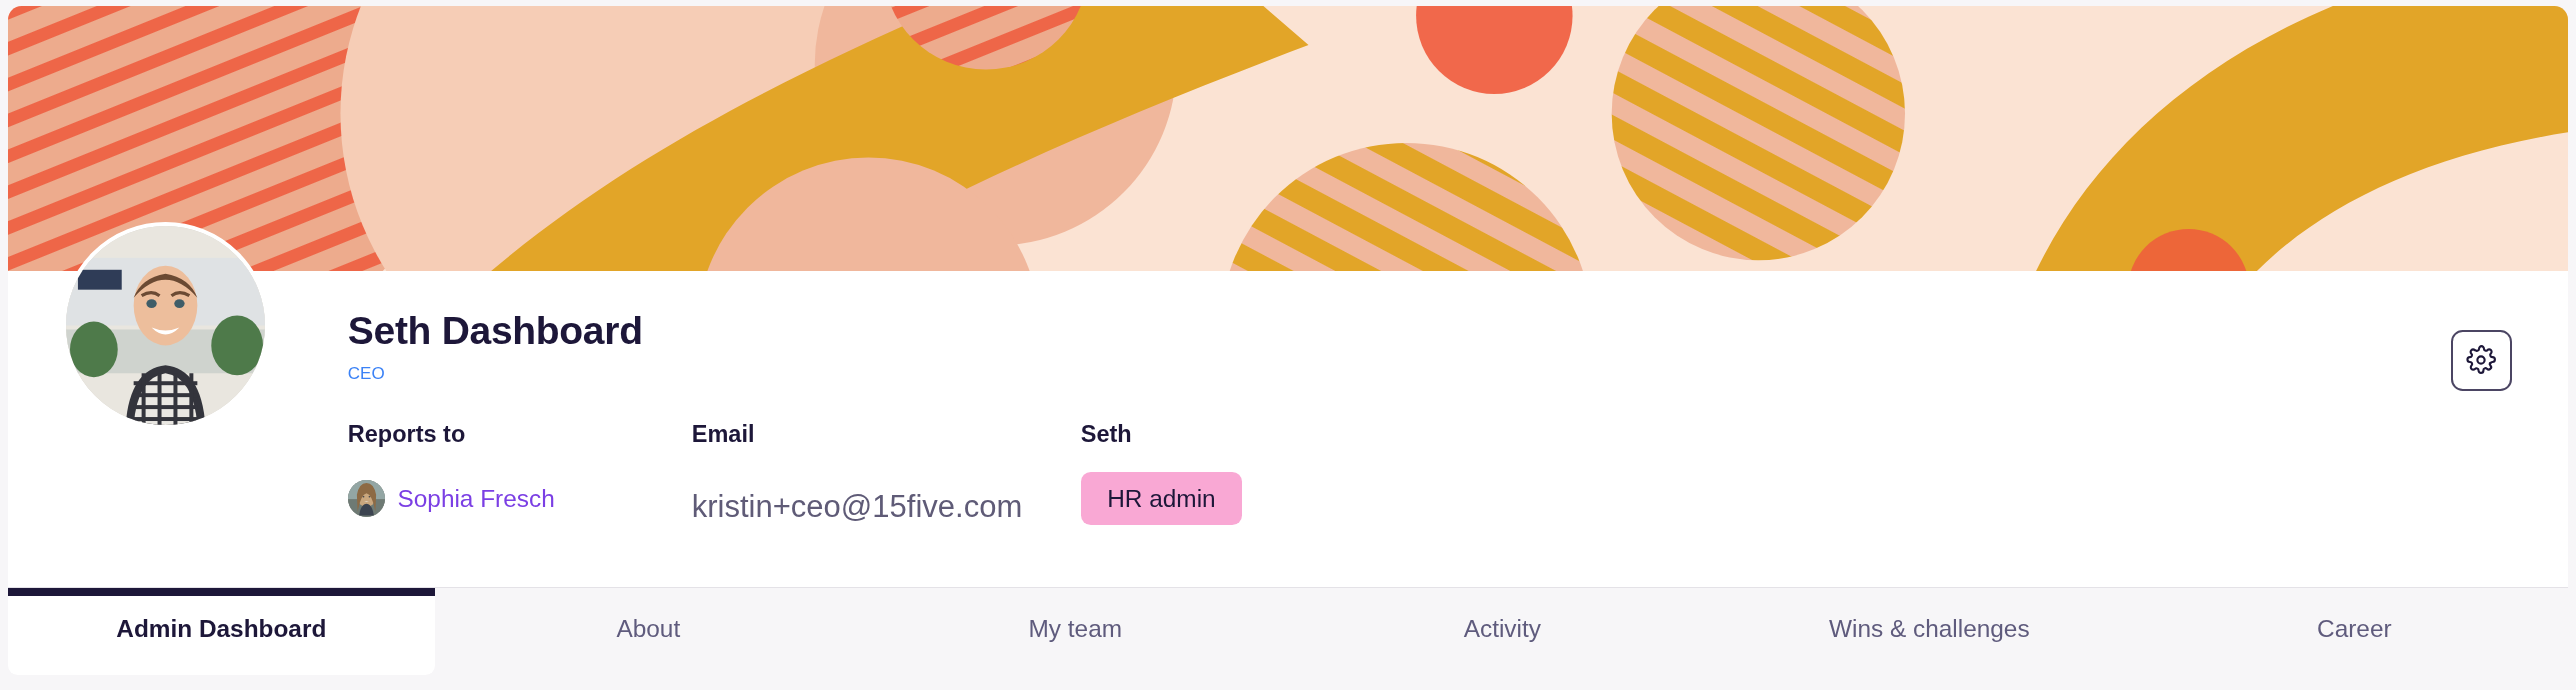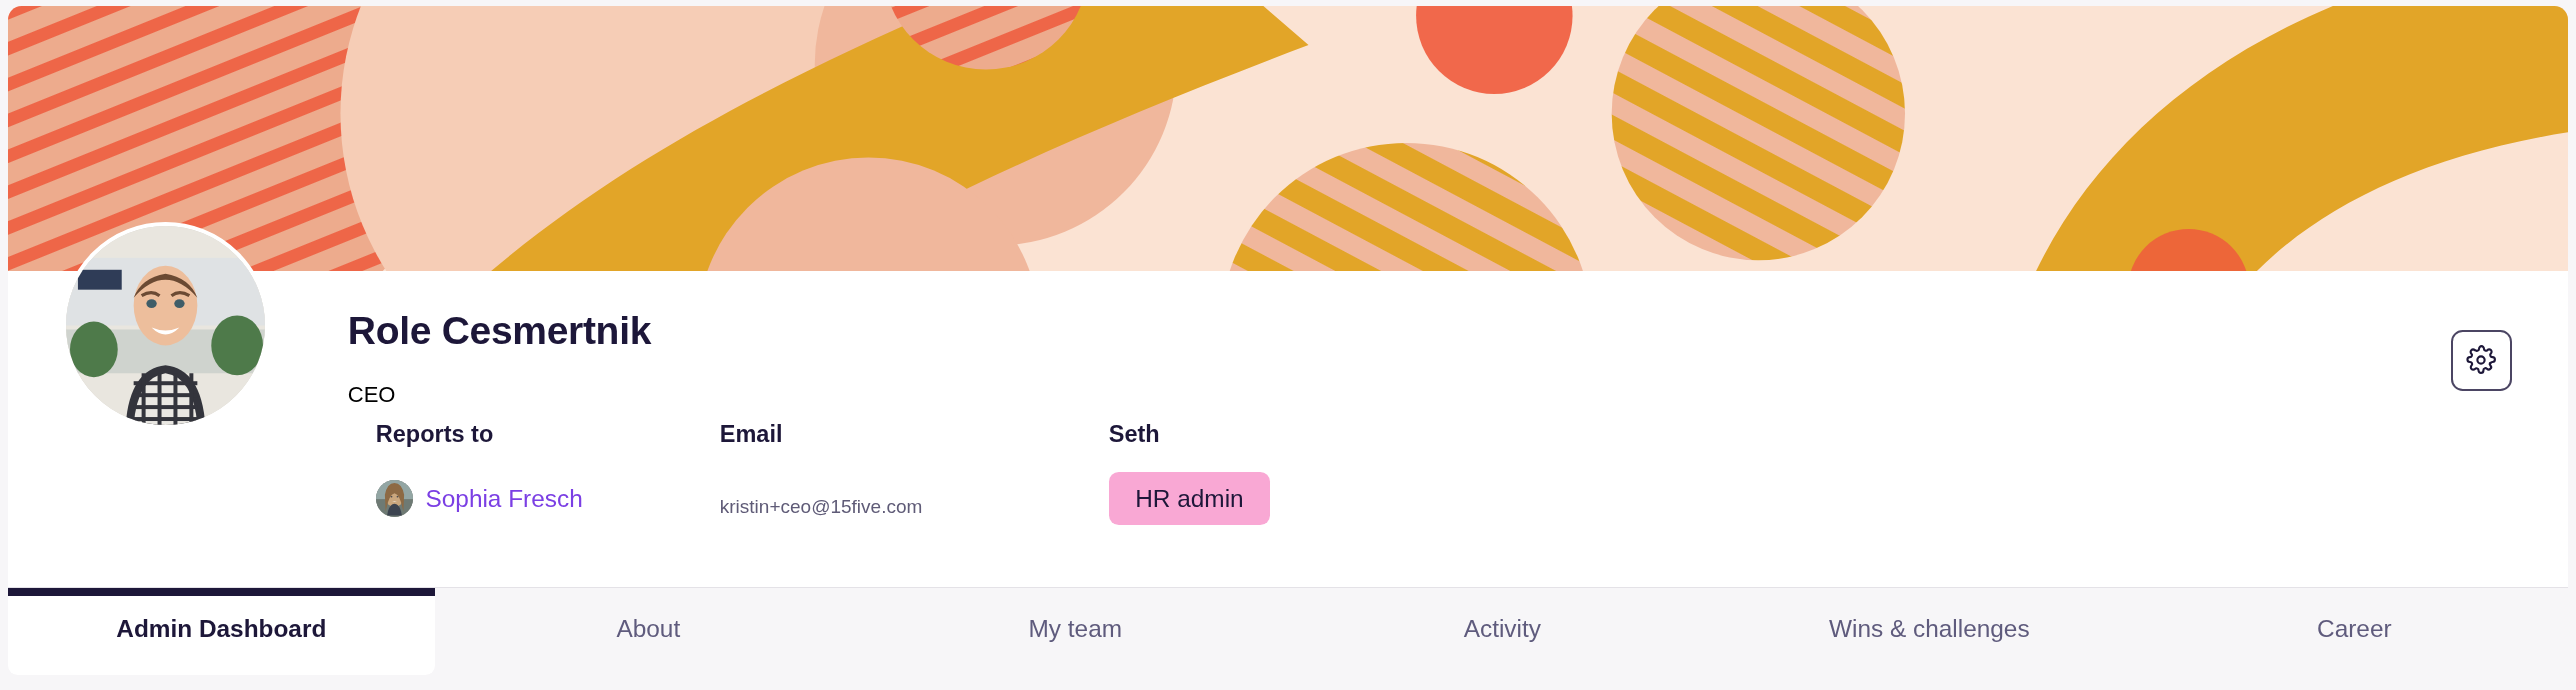--- a/index.html
+++ b/index.html
@@ -67,24 +67,24 @@
     top: 37px;
   }
   .person-name {
     font-size: 39px;
     font-weight: bold;
     color: #1d1739;
     letter-spacing: -0.3px;
     line-height: 45px;
   }
   .person-title {
-    font-size: 22px;
-    color: #000000;
+    font-size: 17px;
+    color: #3b82f6;
     line-height: 39px;
-    margin-top: 22px;
+    margin-top: 1px;
   }
 
   .fields {
     position: absolute;
     left: 340px;
     top: 149px;
     display: flex;
   }
   .field { position: relative; }
   .field-label {
@@ -109,39 +109,39 @@
     margin-right: 12.7px;
     background: #b9b3ad;
   }
   .field-avatar svg { display: block; width: 100%; height: 100%; }
   .link-text {
     font-size: 24.4px;
     color: #7b3fe4;
     white-space: nowrap;
   }
   .plain-text {
-    font-size: 19px;
+    font-size: 31px;
     color: #5f5b77;
     white-space: nowrap;
     margin-top: 16px;
   }
   .role-badge {
     display: inline-flex;
     align-items: center;
     justify-content: center;
     height: 53px;
     padding: 0 26.4px;
     border-radius: 9.8px;
     background: #f9a8d4;
     font-size: 24.4px;
     color: #1d1739;
     white-space: nowrap;
   }
 
-  .field-reports { width: 344px; margin-left: 28px; }
+  .field-reports { width: 344px; }
   .field-email   { width: 389px; }
   .field-role    { width: 293px; }
 
   
   .gear-btn {
     position: absolute;
     right: 56px;
     top: 59px;
     width: 61px;
     height: 61px;
@@ -271,21 +271,21 @@
           <path d="M34 36 Q50 18 66 36 Q62 26 50 24 Q38 26 34 36 Z" fill="#6b4a33"></path>
           <ellipse cx="43" cy="39" rx="2.6" ry="2.2" fill="#3f5d68"></ellipse>
           <ellipse cx="57" cy="39" rx="2.6" ry="2.2" fill="#3f5d68"></ellipse>
           <path d="M38 35 Q43 32 47 35" stroke="#6b4a33" stroke-width="1.6" fill="none"></path>
           <path d="M53 35 Q57 32 62 35" stroke="#6b4a33" stroke-width="1.6" fill="none"></path>
           <path d="M43 51 Q50 58 57 51 Q50 54 43 51 Z" fill="#ffffff"></path>
         </svg>
       </div>
 
       <div class="identity">
-        <div class="person-name">Role Cesmertnik</div>
+        <div class="person-name">Seth Dashboard</div>
         <div class="person-title">CEO</div>
       </div>
 
       <div class="fields">
 
         <div class="field field-reports">
           <div class="field-label">Reports to</div>
           <div class="field-value">
             <span class="field-avatar">
               <svg viewBox="0 0 100 100">

